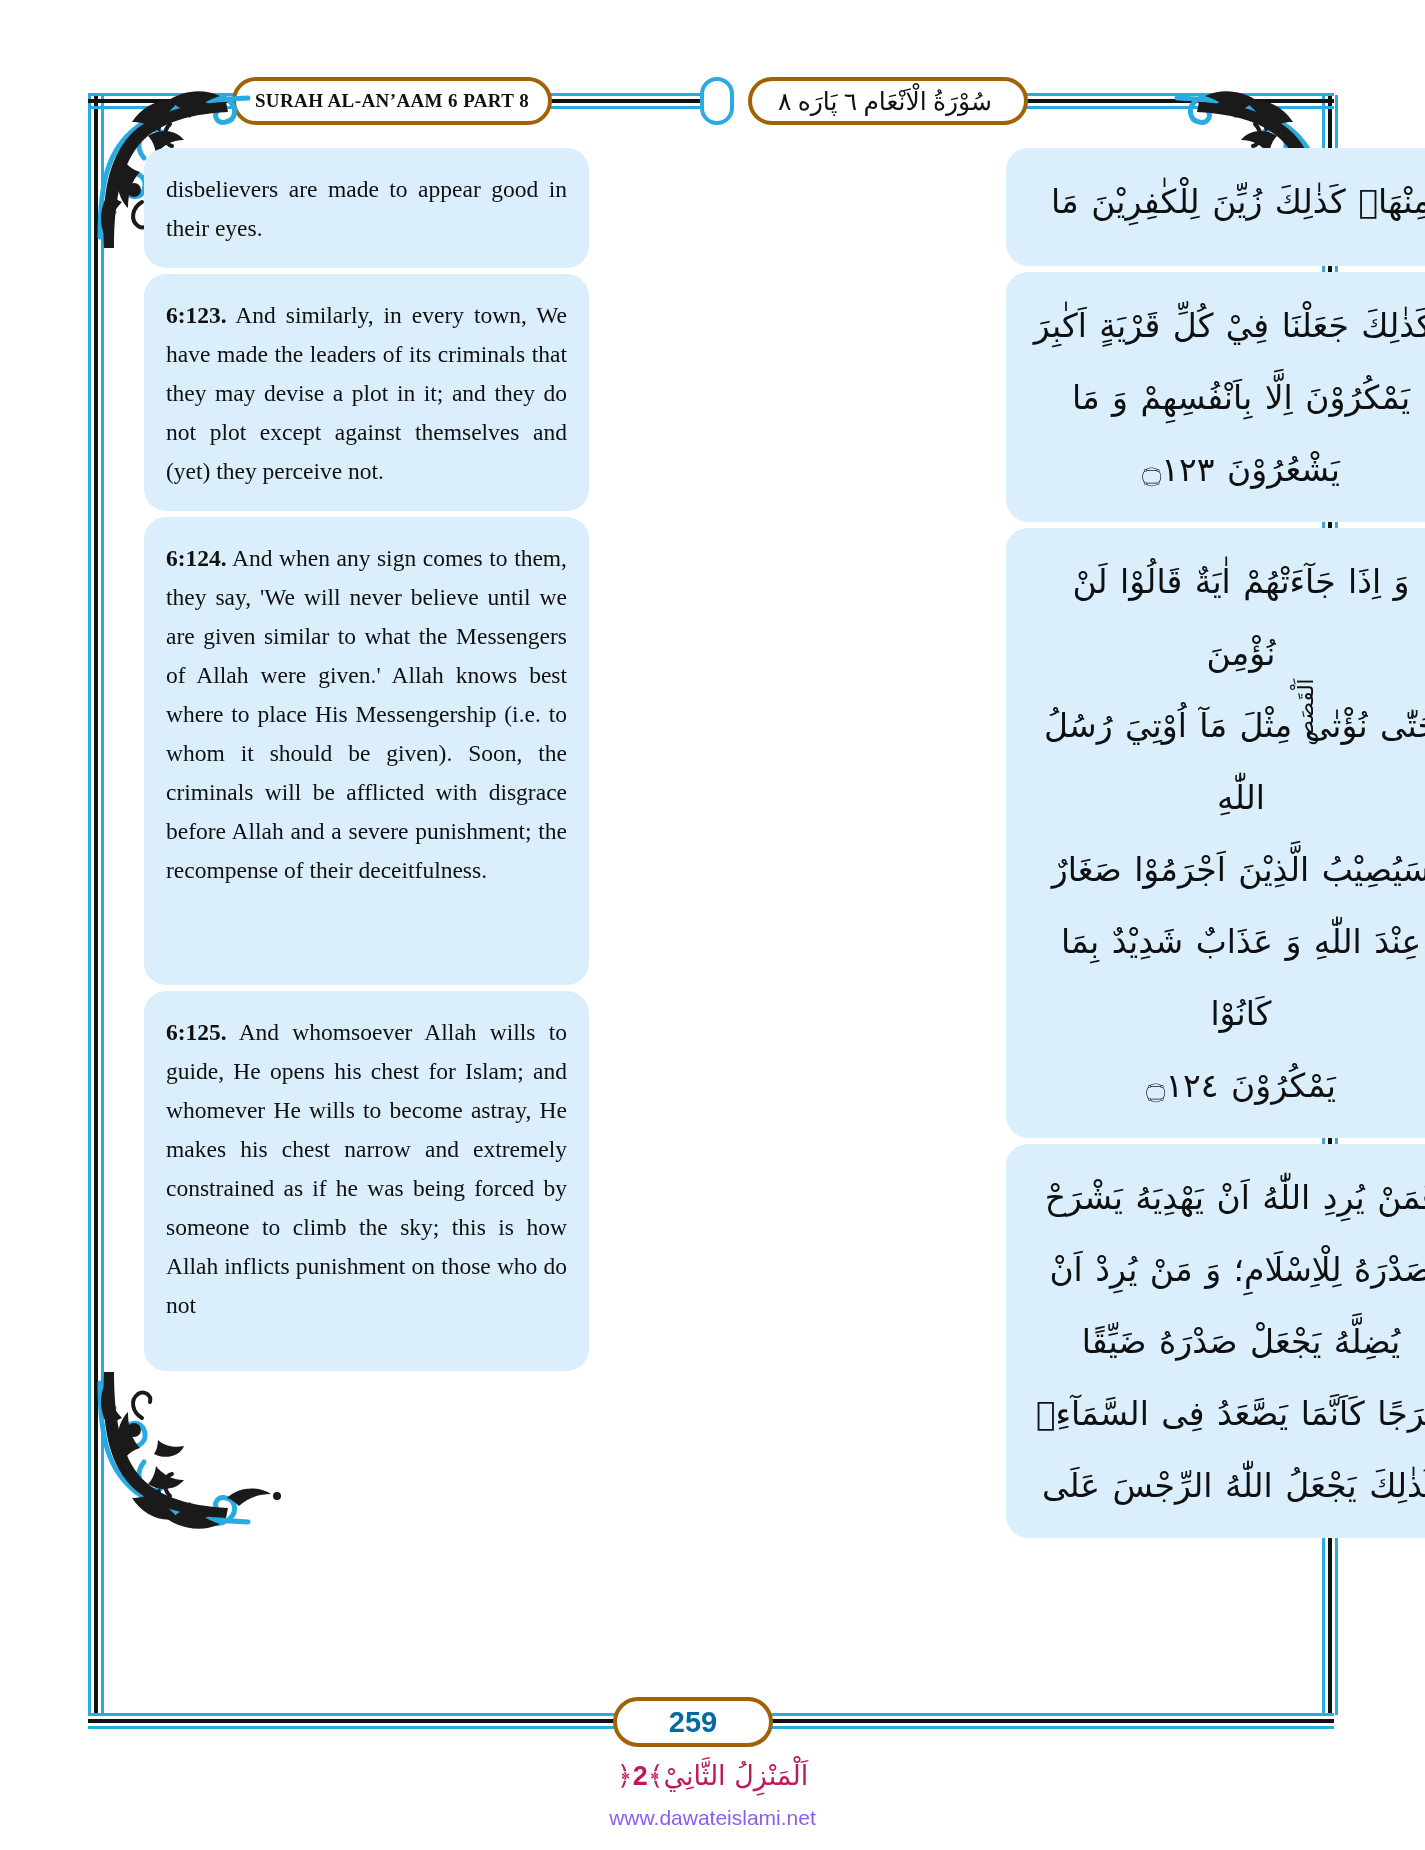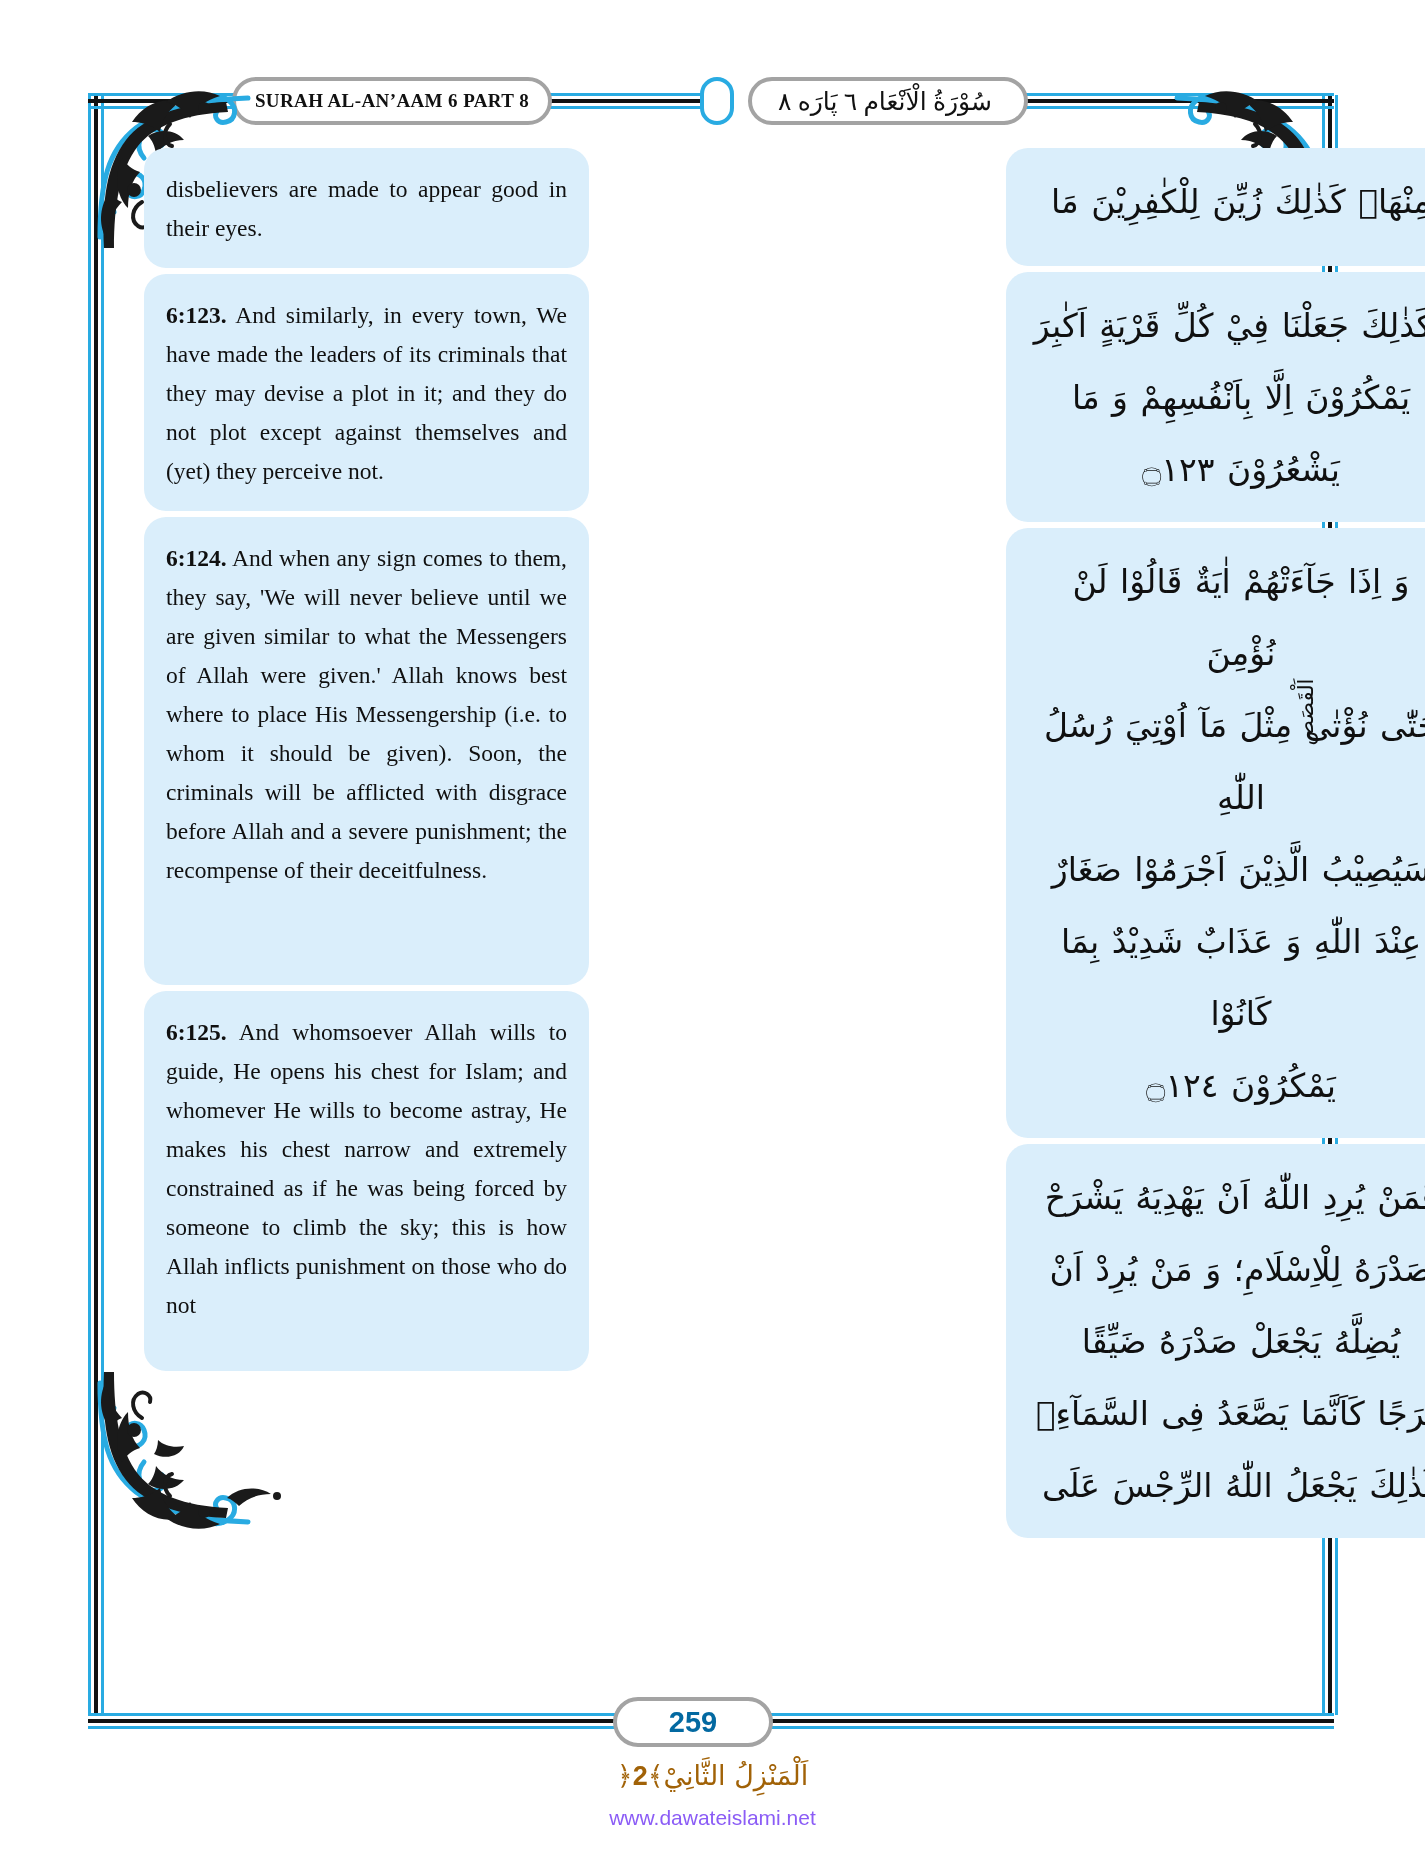--- a/index.html
+++ b/index.html
@@ -39,21 +39,21 @@
     position: absolute;
     left: 88px;
     top: 73px;
     width: 1250px;
     height: 56px;
   }
   .cap-pill {
     position: absolute;
     box-sizing: border-box;
     height: 48px;
-    border: 4px solid #a3a3a3;
+    border: 4px solid #a16207;
     border-radius: 26px;
     background: #ffffff;
     display: flex;
     align-items: center;
     justify-content: center;
   }
   #surah-pill {
     left: 144px;
     top: 4px;
     width: 320px;
@@ -202,21 +202,21 @@
     font-size: 29px;
     color: #0369a1;
   }
   #manzil {
     position: absolute;
     left: 0; right: 0;
     top: 1760px;
     text-align: center;
     font-family: "DejaVu Sans", sans-serif;
     font-size: 27px;
-    color: #a16207;
+    color: #be185d;
     direction: rtl;
   }
   #manzil .num {
     font-family: "Liberation Sans", sans-serif;
     font-weight: bold;
   }
   #site-url {
     position: absolute;
     left: 0; right: 0;
     top: 1806px;

